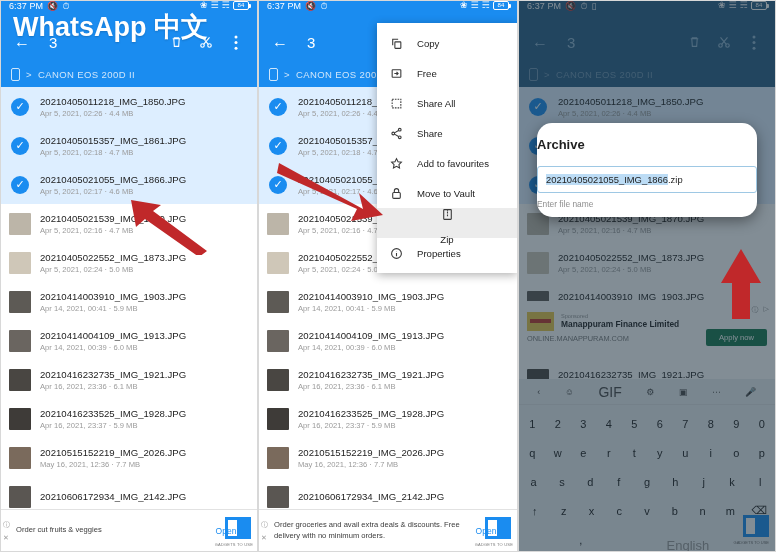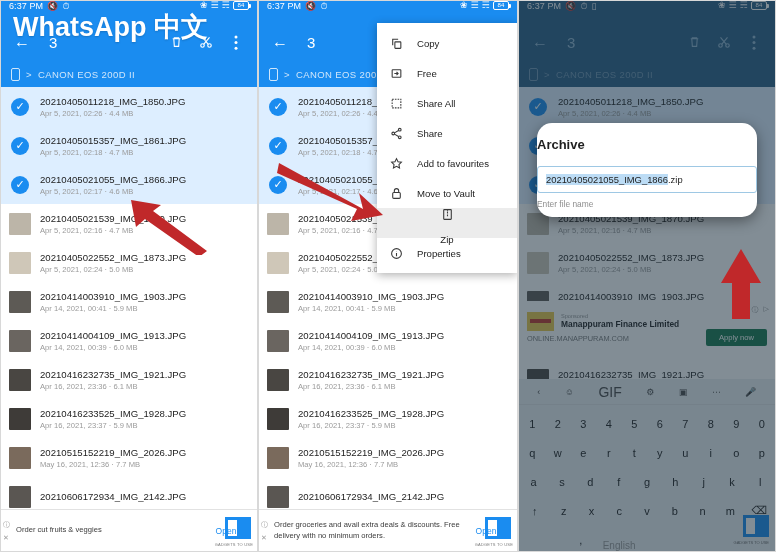--- a/index.html
+++ b/index.html
@@ -144,21 +144,21 @@
   .gad-icons { position:absolute; right:6px; top:4px; display:flex; gap:5px; font-size:7px; color:#8d8d8d;}
 
   
   .kb { position: absolute; left:0; right:0; bottom:0; height: 172px; background:#eceff1; z-index:13; }
   .kb-top { height: 26px; display:flex; align-items:center; justify-content:space-around; padding:0 6px; border-bottom:1px solid #e0e3e5;}
   .kb-top span { font-size: 9px; color:#4a4a4a; }
   .kb-rows { padding: 4px 2px; }
   .kb-row { display:flex; justify-content:center; gap:3px; height:29px; align-items:center; }
   .key { flex:1; text-align:center; font-size:11px; color:#222; }
   .key.sm { font-size: 8px; margin-top: 32px; }
-  .kb-space { flex: 4.5; font-size: 10px; color:#9a9a9a; text-align:left;margin-top:12px;}
+  .kb-space { flex: 4.5; font-size: 13px; color:#9a9a9a; text-align:center;margin-top:12px;}
 
   
   .arrow { position: absolute; z-index: 40; pointer-events:none; }
   .wm-top {
     position: absolute; left: 12px; top: 8px; z-index: 45;
     font-size: 27px; color: #fff; font-weight: bold; white-space: nowrap;
     text-shadow: 0 1px 2px rgba(0,0,0,.18);
   }
   .wm-kb {
     position: absolute; left: 52px; bottom: 18px; z-index: 46;

